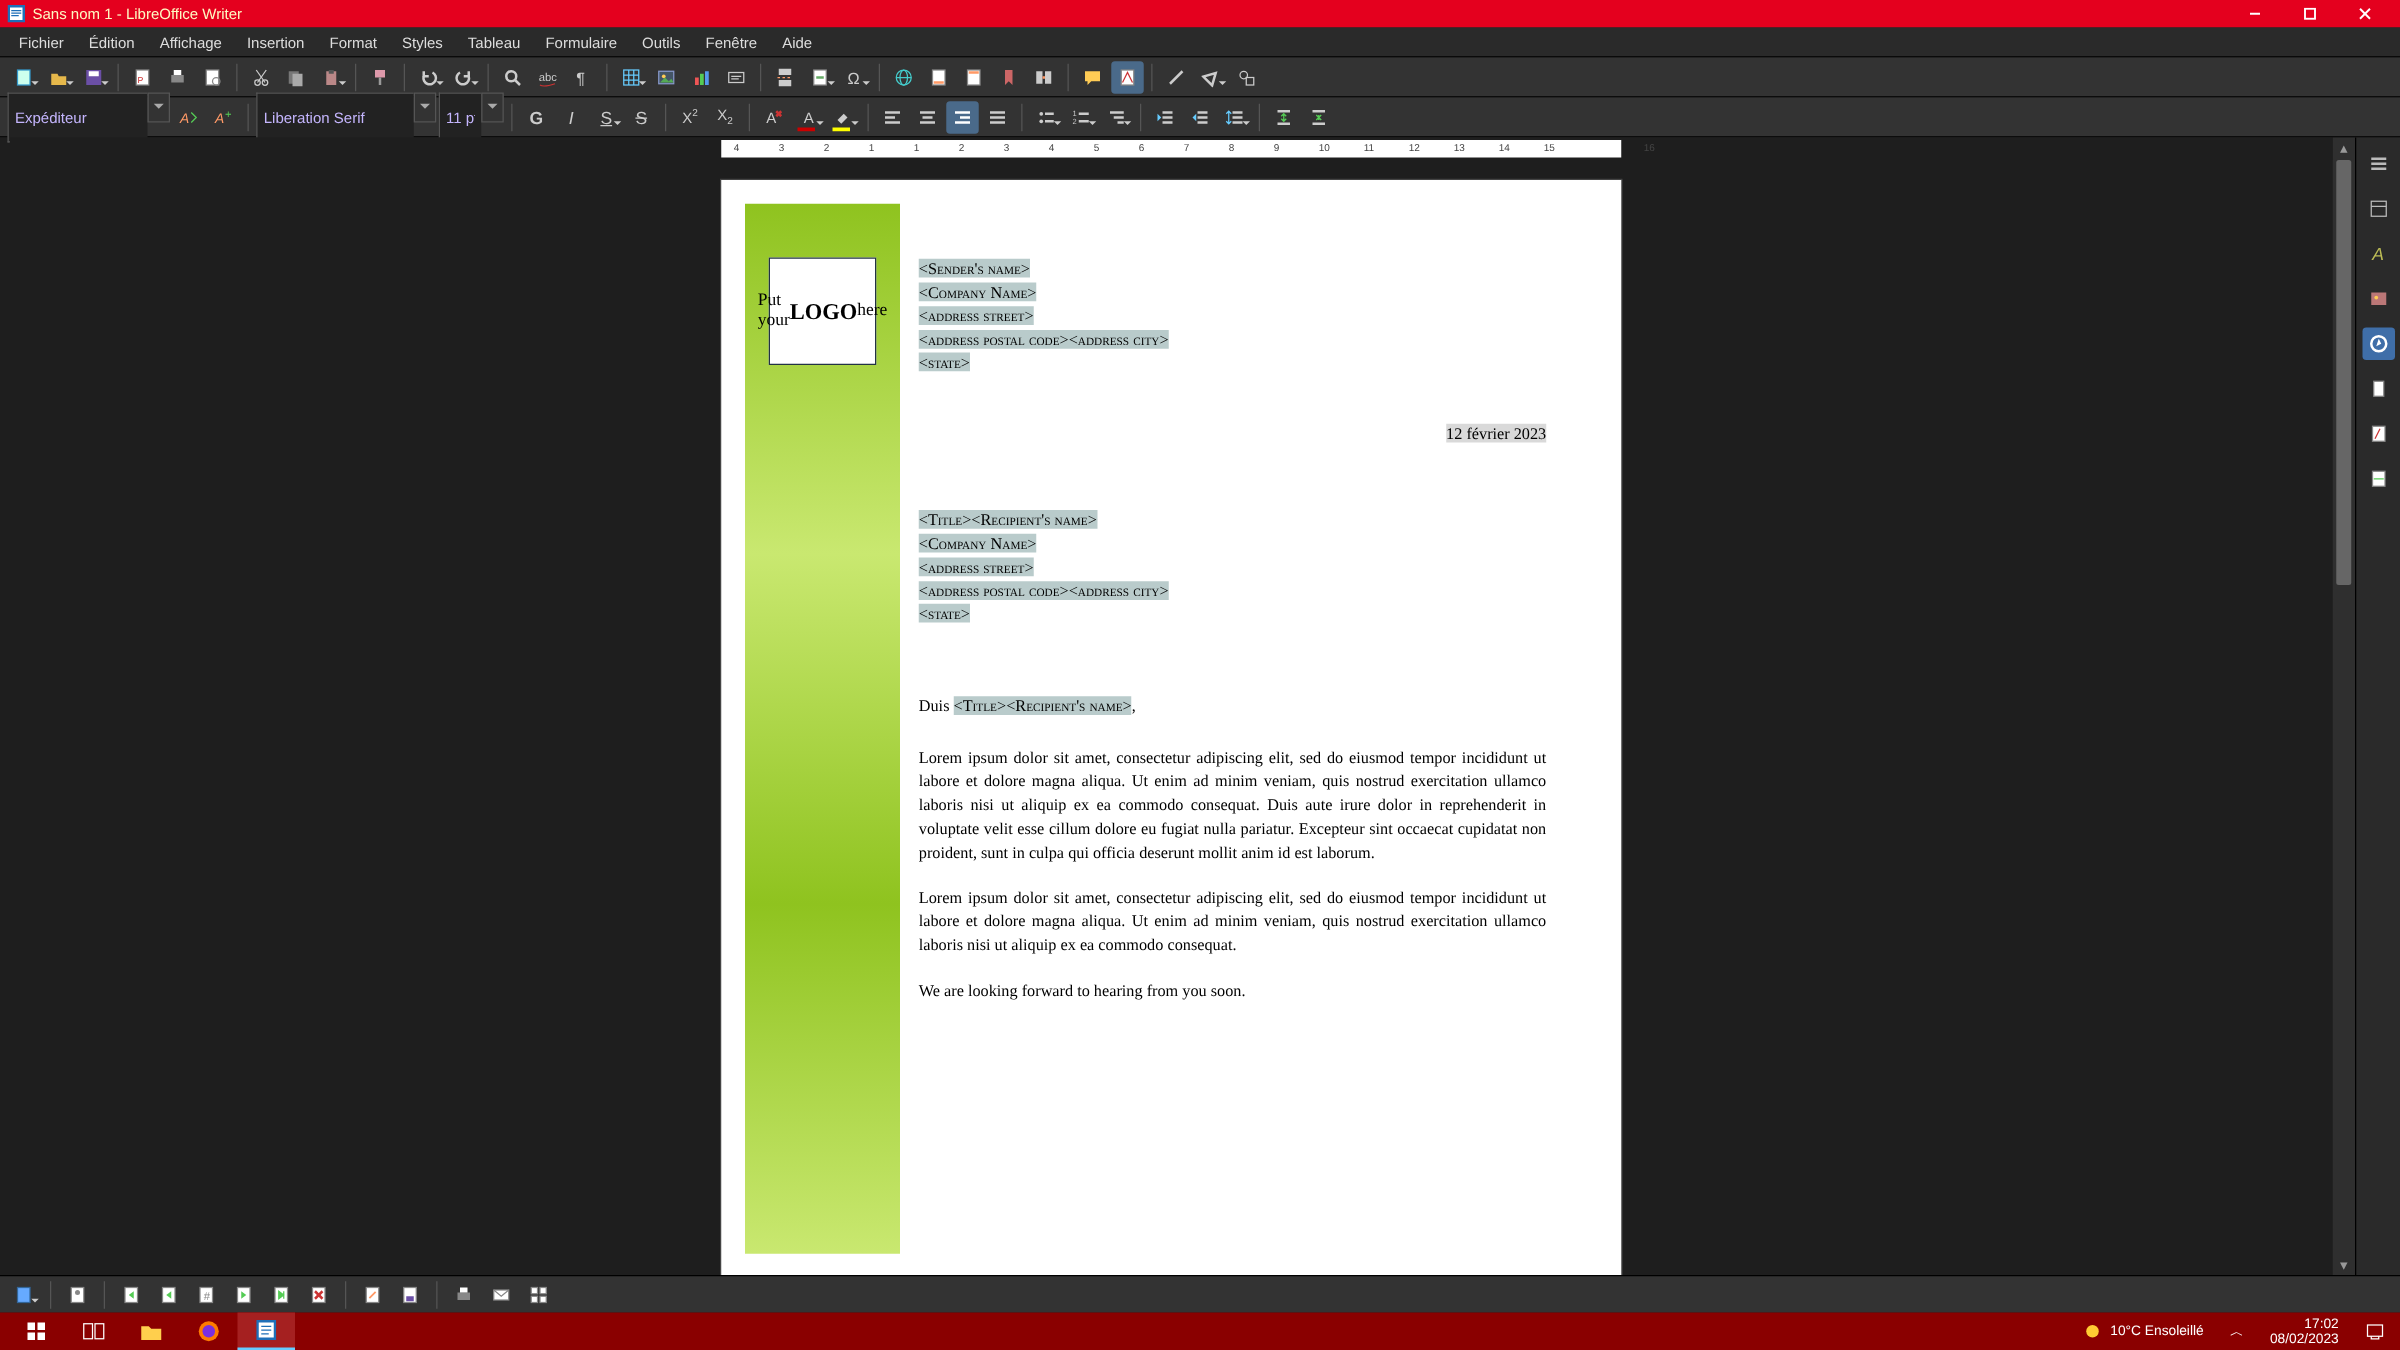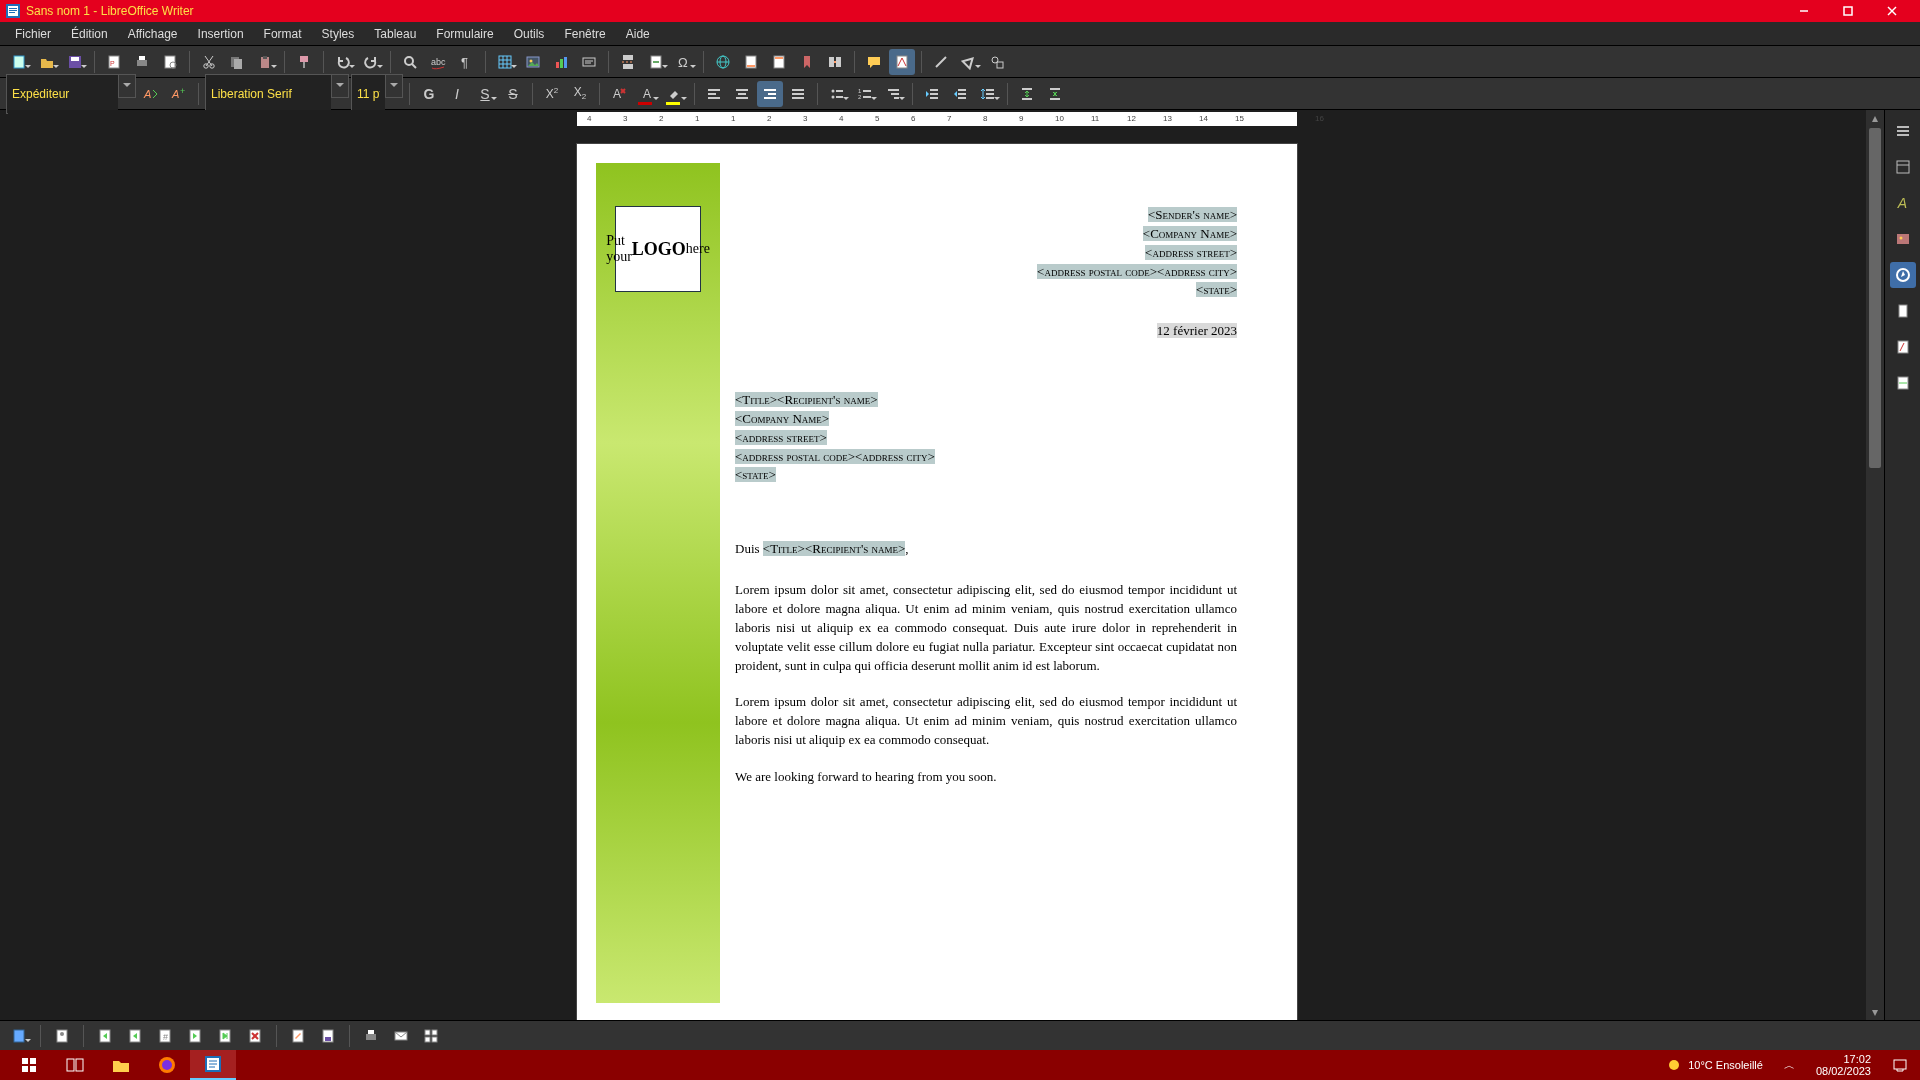--- a/index.html
+++ b/index.html
@@ -13,21 +13,21 @@
   color: #ddd;
 }
 
 
 .titlebar {
   height: 22px;
   background: #e4001e;
   display: flex;
   align-items: center;
   padding: 0 6px;
-  color: #fde047;
+  color: #fef9c3;
   font-size: 12px;
   text-align: right;
 }
 .titlebar .icon { width: 14px; height: 14px; margin-right: 6px; display: inline-flex; }
 .titlebar .spacer { flex: 1; }
 .titlebar .winbtn { width: 44px; height: 22px; display: flex; align-items: center; justify-content: center; color: #fff; }
 
 
 .menubar {
   height: 24px;
@@ -40,21 +40,21 @@
   border-bottom: 1px solid #000;
   color: #ddd;
 }
 .menubar span { padding: 3px 9px; cursor: default; }
 
 
 .toolbar { height: 32px; background: #333; display: flex; align-items: center; padding: 0 6px; gap: 2px; border-bottom: 1px solid #000; }
 .tb-btn { width: 26px; height: 26px; display: flex; align-items: center; justify-content: center; color: #ccc; border-radius: 3px; position: relative; }
 .tb-btn.drop::after { content: ''; border: 3px solid transparent; border-top-color: #ccc; position: absolute; right: 1px; bottom: 4px; }
 .tb-sep { width: 1px; height: 22px; background: #555; margin: 0 4px; }
-.toolbar input, .toolbar select { background: #222; border: 1px solid #555; color: #fde047; height: 40px; padding: 0 5px; font-size: 12px; }
+.toolbar input, .toolbar select { background: #222; border: 1px solid #555; color: #c4b5fd; height: 40px; padding: 0 5px; font-size: 12px; }
 .combo { position: relative; display: flex; }
 .combo input { border-right: none; }
 .combo .cbtn { width: 18px; height: 24px; border: 1px solid #555; background: #333; display: flex; align-items: center; justify-content: center; }
 .combo .cbtn::after { content: ''; border: 4px solid transparent; border-top-color: #aaa; margin-top: 3px; }
 
 
 .mainarea { display: flex; height: calc(100% - 22px - 24px - 32px - 32px - 30px - 30px); }
 .docwrap { flex: 1; position: relative; display: flex; flex-direction: column; background: #1e1e1e; }
 
 .ruler-h { height: 18px; background: #1e1e1e; display: flex; justify-content: center; align-items: center; position: relative; }
@@ -62,21 +62,21 @@
 .ruler-tick { position: absolute; top: 2px; }
 
 .doc-scroll { flex: 1; overflow: hidden; display: flex; justify-content: center; padding-top: 16px; }
 .page { width: 720px; height: 900px; background: #fff; position: relative; color: #000; box-shadow: 0 0 0 1px #444; }
 
 .greenband { position: absolute; left: 19px; top: 19px; width: 124px; height: 840px; background: linear-gradient(180deg,#8fc31f,#c9e870,#8fc31f,#c9e870); }
 .logobox { position: absolute; left: 38px; top: 62px; width: 86px; height: 86px; background: #fff; border: 1px solid #234; display: flex; flex-direction: row; align-items: center; justify-content: center; font-family: "Times New Roman", serif; }
 .logobox .l1 { font-size: 14px; } .logobox .l2 { font-size: 18px; font-weight: bold; } .logobox .l3 { font-size: 14px; }
 
 .content { position: absolute; left: 158px; top: 62px; right: 60px; font-family: "Liberation Serif","Times New Roman",serif; font-size: 13px; line-height: 1.45; }
-.sender { text-align: right; margin-bottom: 22px; }
+.sender { text-align: left; margin-bottom: 38px; }
 .sender span, .recip span, .salut span.fld { background: #b9cbcb; font-variant: small-caps; }
 .date { text-align: right; margin-bottom: 50px; }
 .date span { background: #d9d9d9; }
 .recip { margin-bottom: 55px; }
 .recip div span { background: #b9cbcb; font-variant: small-caps; }
 .salut { margin-bottom: 22px; }
 .body p { text-align: justify; margin-bottom: 18px; }
 
 
 .vscroll { width: 18px; background: #2f2f2f; display: flex; flex-direction: column; align-items: center; }

